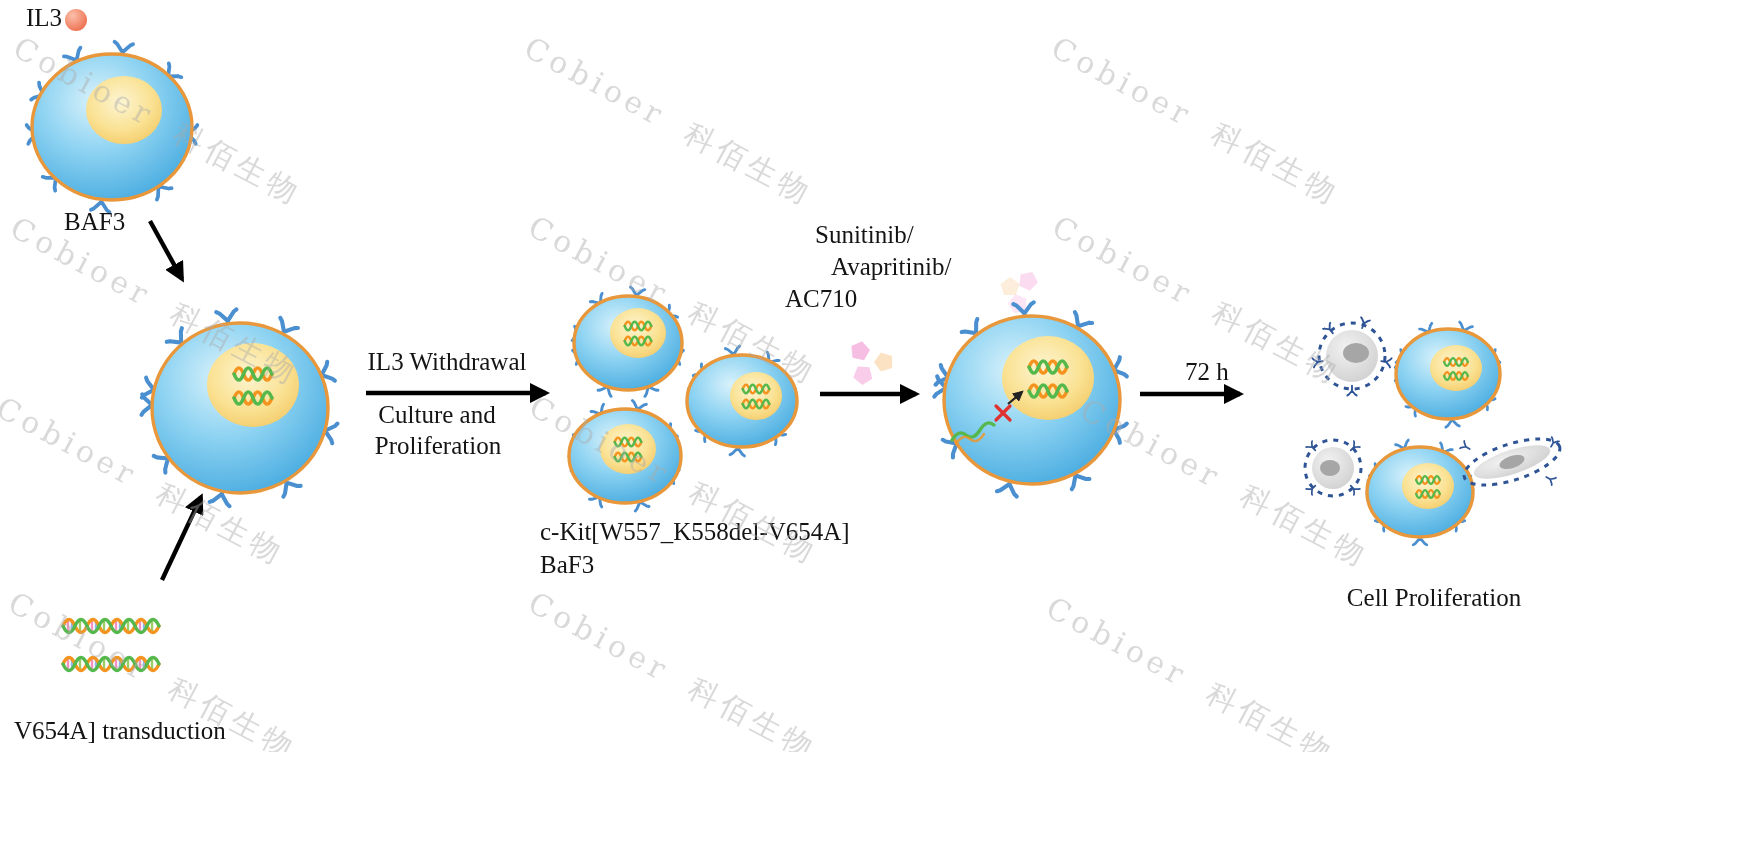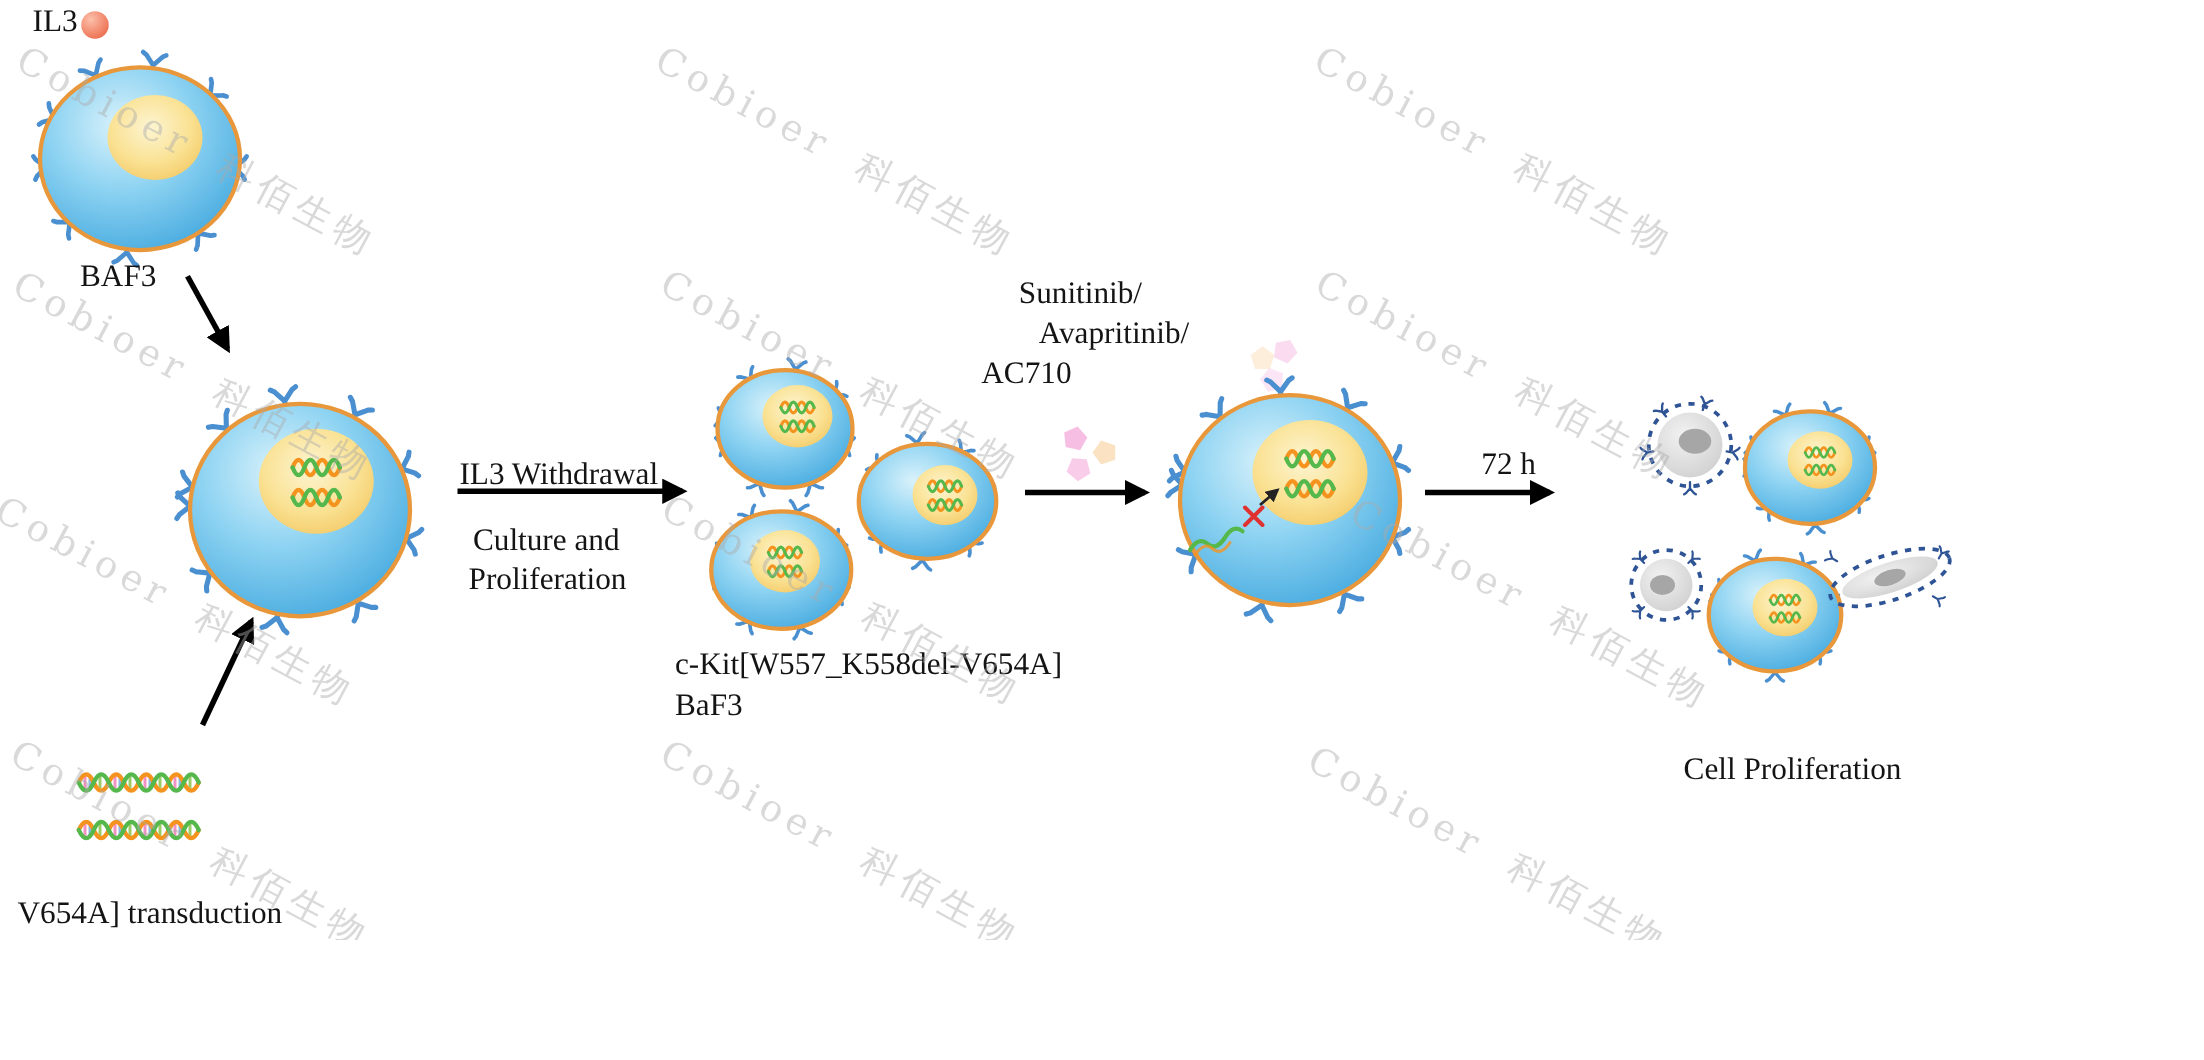--- a/index.html
+++ b/index.html
@@ -5,21 +5,21 @@
   html,body{margin:0;padding:0;background:#fff;}
   #canvas{position:relative;width:1763px;height:752px;background:#fff;overflow:hidden;
           font-family:"Liberation Serif",serif;}
   #scene{position:absolute;left:0;top:0;z-index:1;}
   #labels{position:absolute;left:0;top:0;width:100%;height:100%;z-index:2;pointer-events:none;}
   #wmlayer{position:absolute;left:0;top:0;width:100%;height:100%;z-index:3;pointer-events:none;}
   .wm{position:absolute;font-family:"DejaVu Serif",serif;font-size:30px;letter-spacing:5px;
       word-spacing:12px;color:rgba(170,170,170,.45);transform:rotate(28deg);
       transform-origin:left top;white-space:nowrap;}
   .lbl{position:absolute;color:var(--text,#141414);font-size:25px;line-height:1.15;white-space:nowrap;}
-  .lbl.c{transform:translateX(-50%);margin-top:18px;}
+  .lbl.c{transform:translateX(-50%);}
   .cell-body{stroke:var(--membrane,#e8973a);stroke-width:3.4;fill:url(#gCell);}
   .nuc{fill:url(#gNuc);}
   .rec{fill:none;stroke:var(--receptor,#4a8fd0);stroke-width:3.4;stroke-linecap:round;stroke-linejoin:round;}
   .recd{--receptor:var(--apoptotic_outline,#2f5496);}
   .arrow{stroke:var(--arrow,#000);stroke-width:4.4;fill:none;}
   .thin-arrow{stroke:#222;stroke-width:2.2;fill:none;}
   .apring{fill:none;stroke:var(--apoptotic_outline,#2f5496);stroke-width:3;stroke-dasharray:5 6;}
   .graybody{fill:url(#gGray);}
   .graynuc{fill:#a6a6a6;}
   .dnaO{fill:none;stroke:var(--dna_orange,#f5931f);stroke-width:3.4;stroke-linecap:round;}

